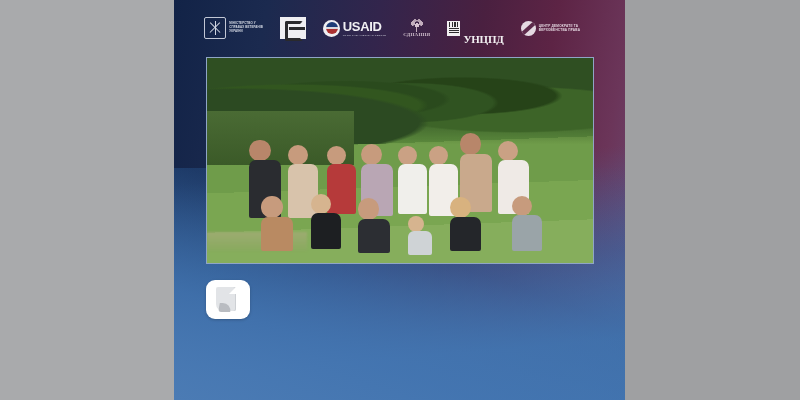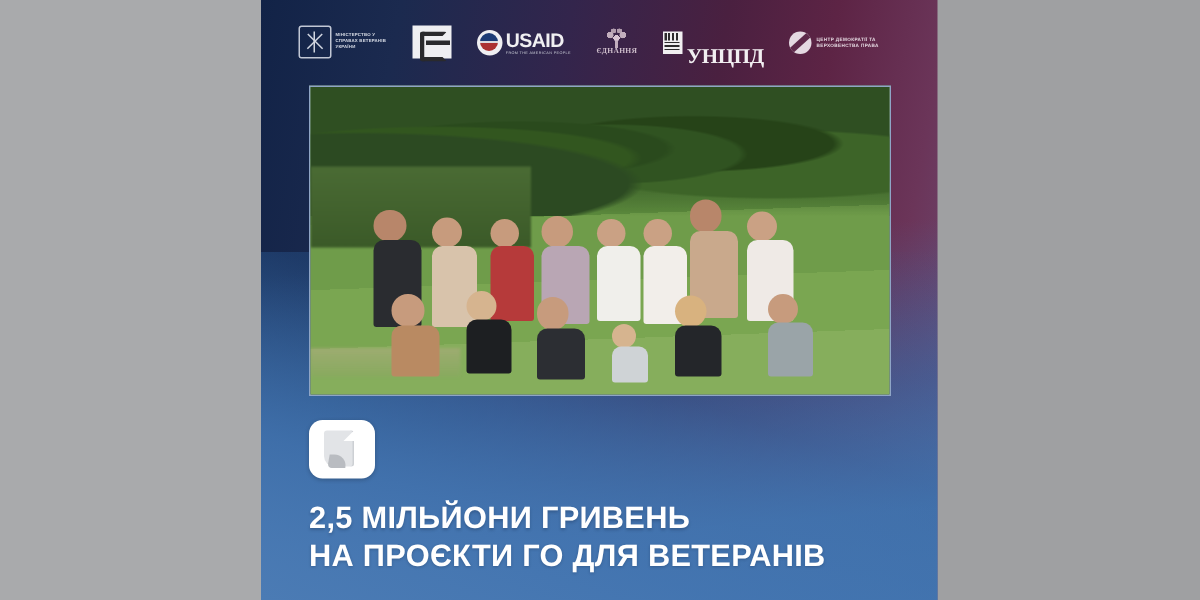--- a/index.html
+++ b/index.html
@@ -213,21 +213,21 @@
     position:absolute; left:1.5px; top:1.5px; right:1.5px; height:5px;
     background: repeating-linear-gradient(90deg,#2c2c2c 0 1.4px,#fff 1.4px 2.6px);
   }
   .uncpd-mark::after {
     content:"";
     position:absolute; left:1.5px; bottom:1.5px; right:1.5px; height:6px;
     background: repeating-linear-gradient(180deg,#2c2c2c 0 1px,#fff 1px 2.2px);
   }
   .uncpd-txt {
     color:#ffffff;
-    font-size: 14px;
+    font-size: 11px;
     font-weight: bold;
     letter-spacing: -0.2px;
     font-family: "Liberation Serif", serif;
     line-height: 1;
     margin-top: 22px;
   }
 
   
   .cedem-mark {
     width: 15px; height: 15px;
@@ -506,17 +506,15 @@
       </div>
     </div>
 
     <div class="badge">
       <div class="badge-icon">
         <div class="sheet"></div>
         <div class="curl"></div>
       </div>
     </div>
 
-    <div class="headline">2,5 МІЛЬЙОНИ ГРИВЕНЬ
-НА ПРОЄКТИ ГО ДЛЯ ВЕТЕРАНІВ</div>
 
   </div>
 </div>
 
 </body></html>

